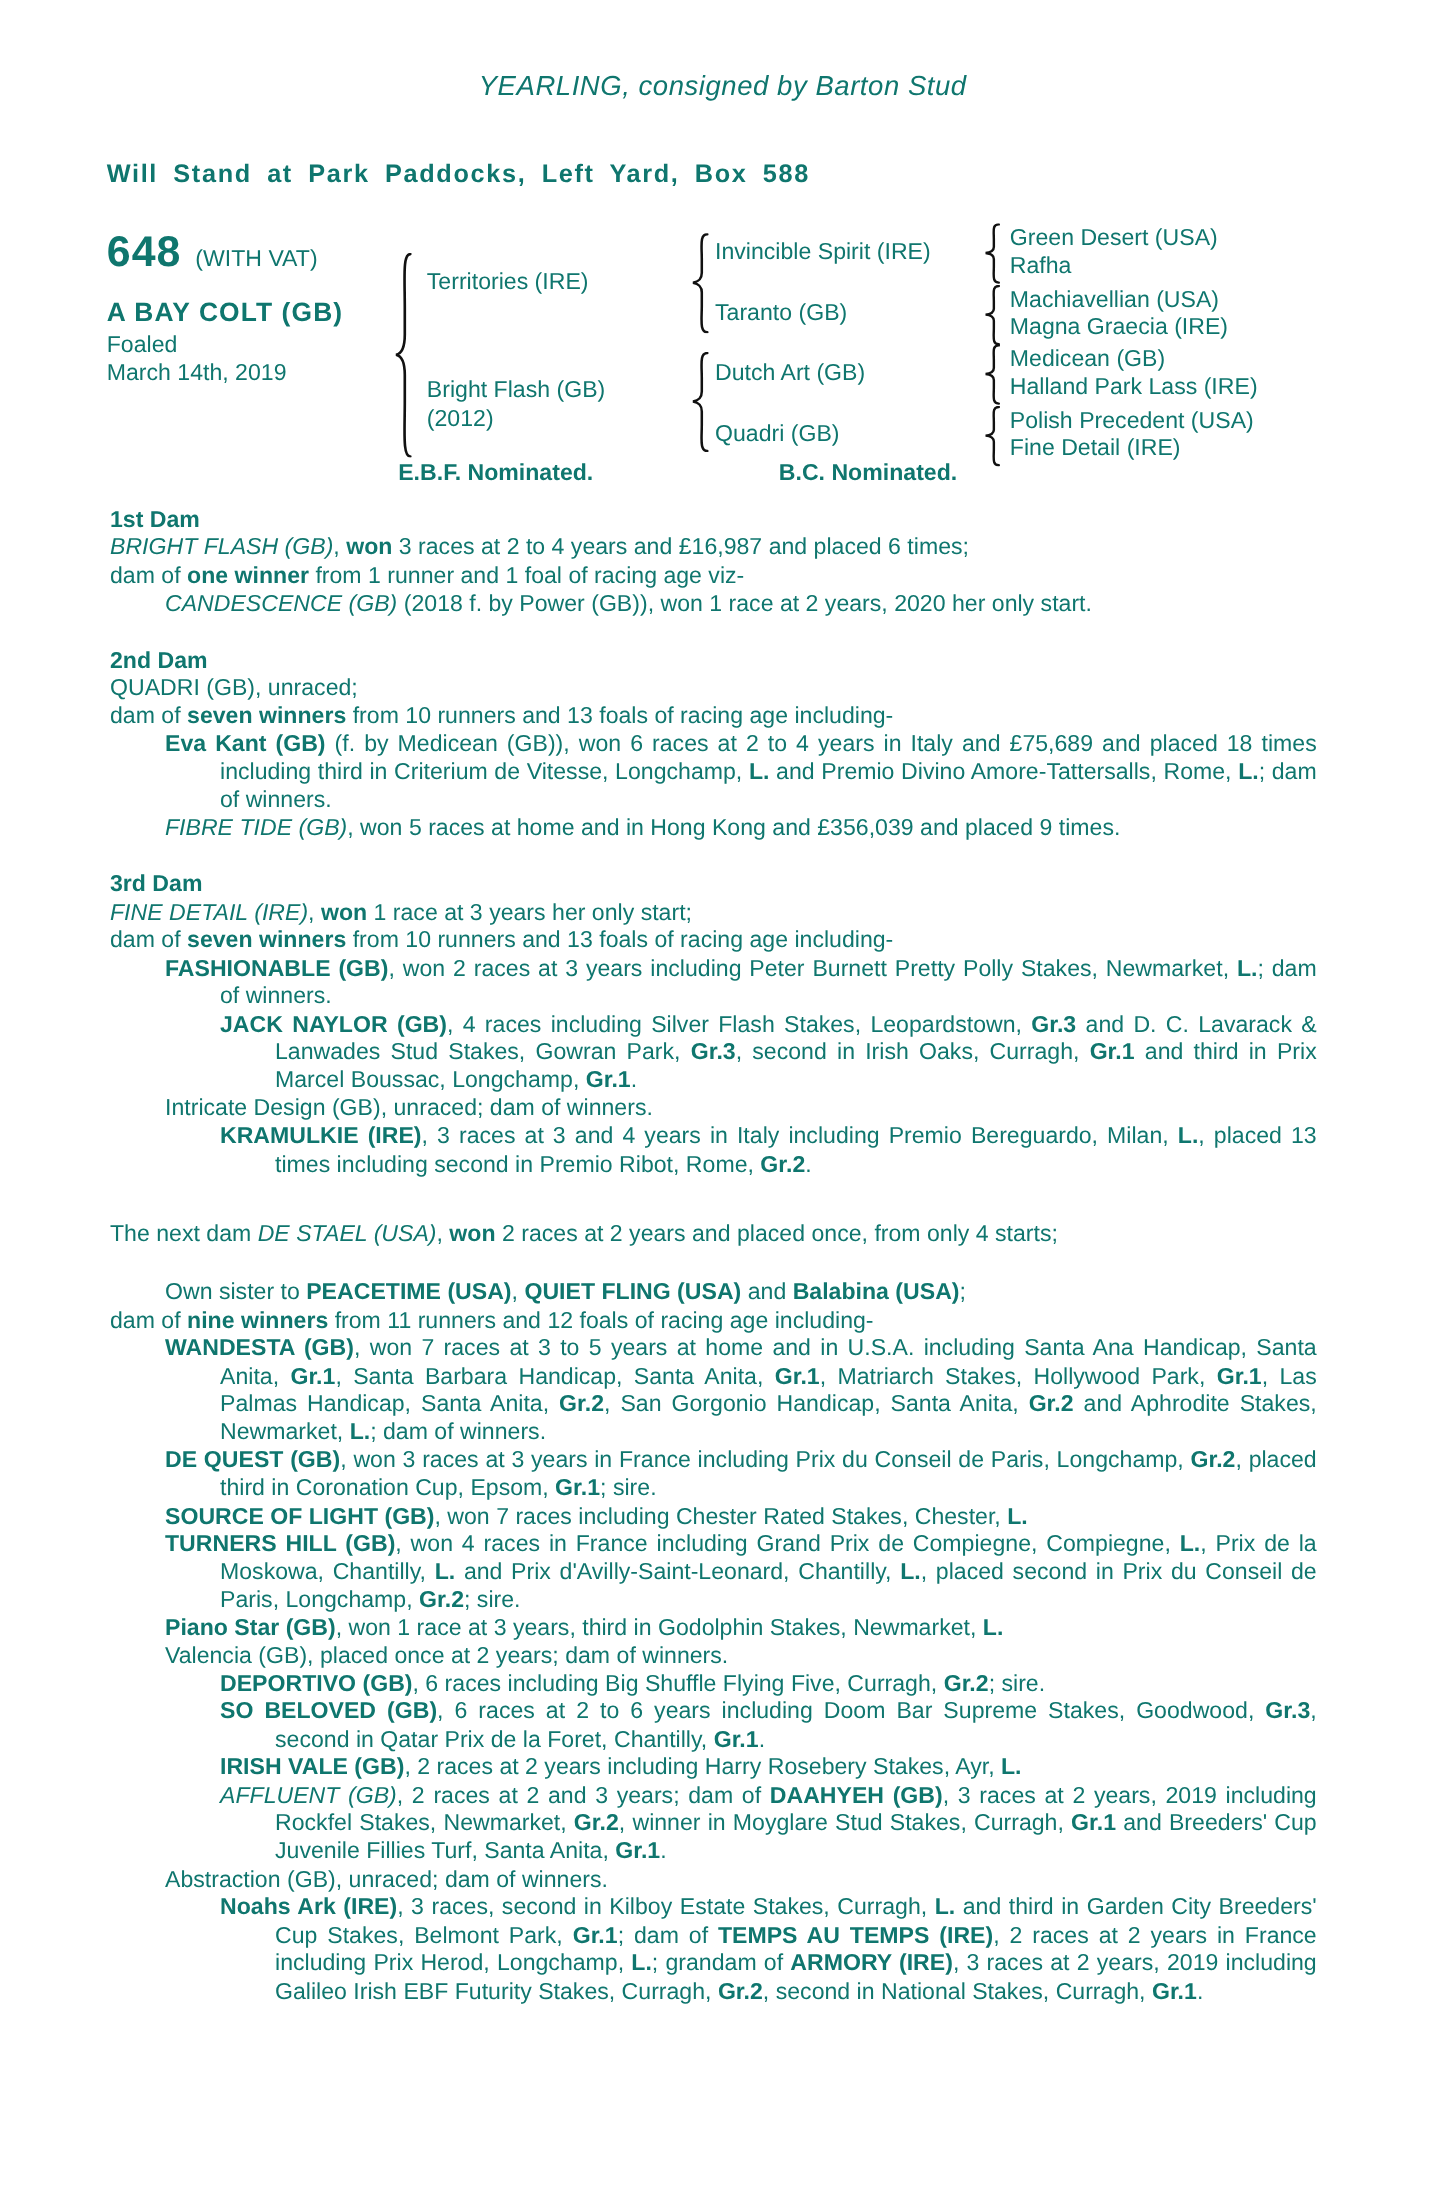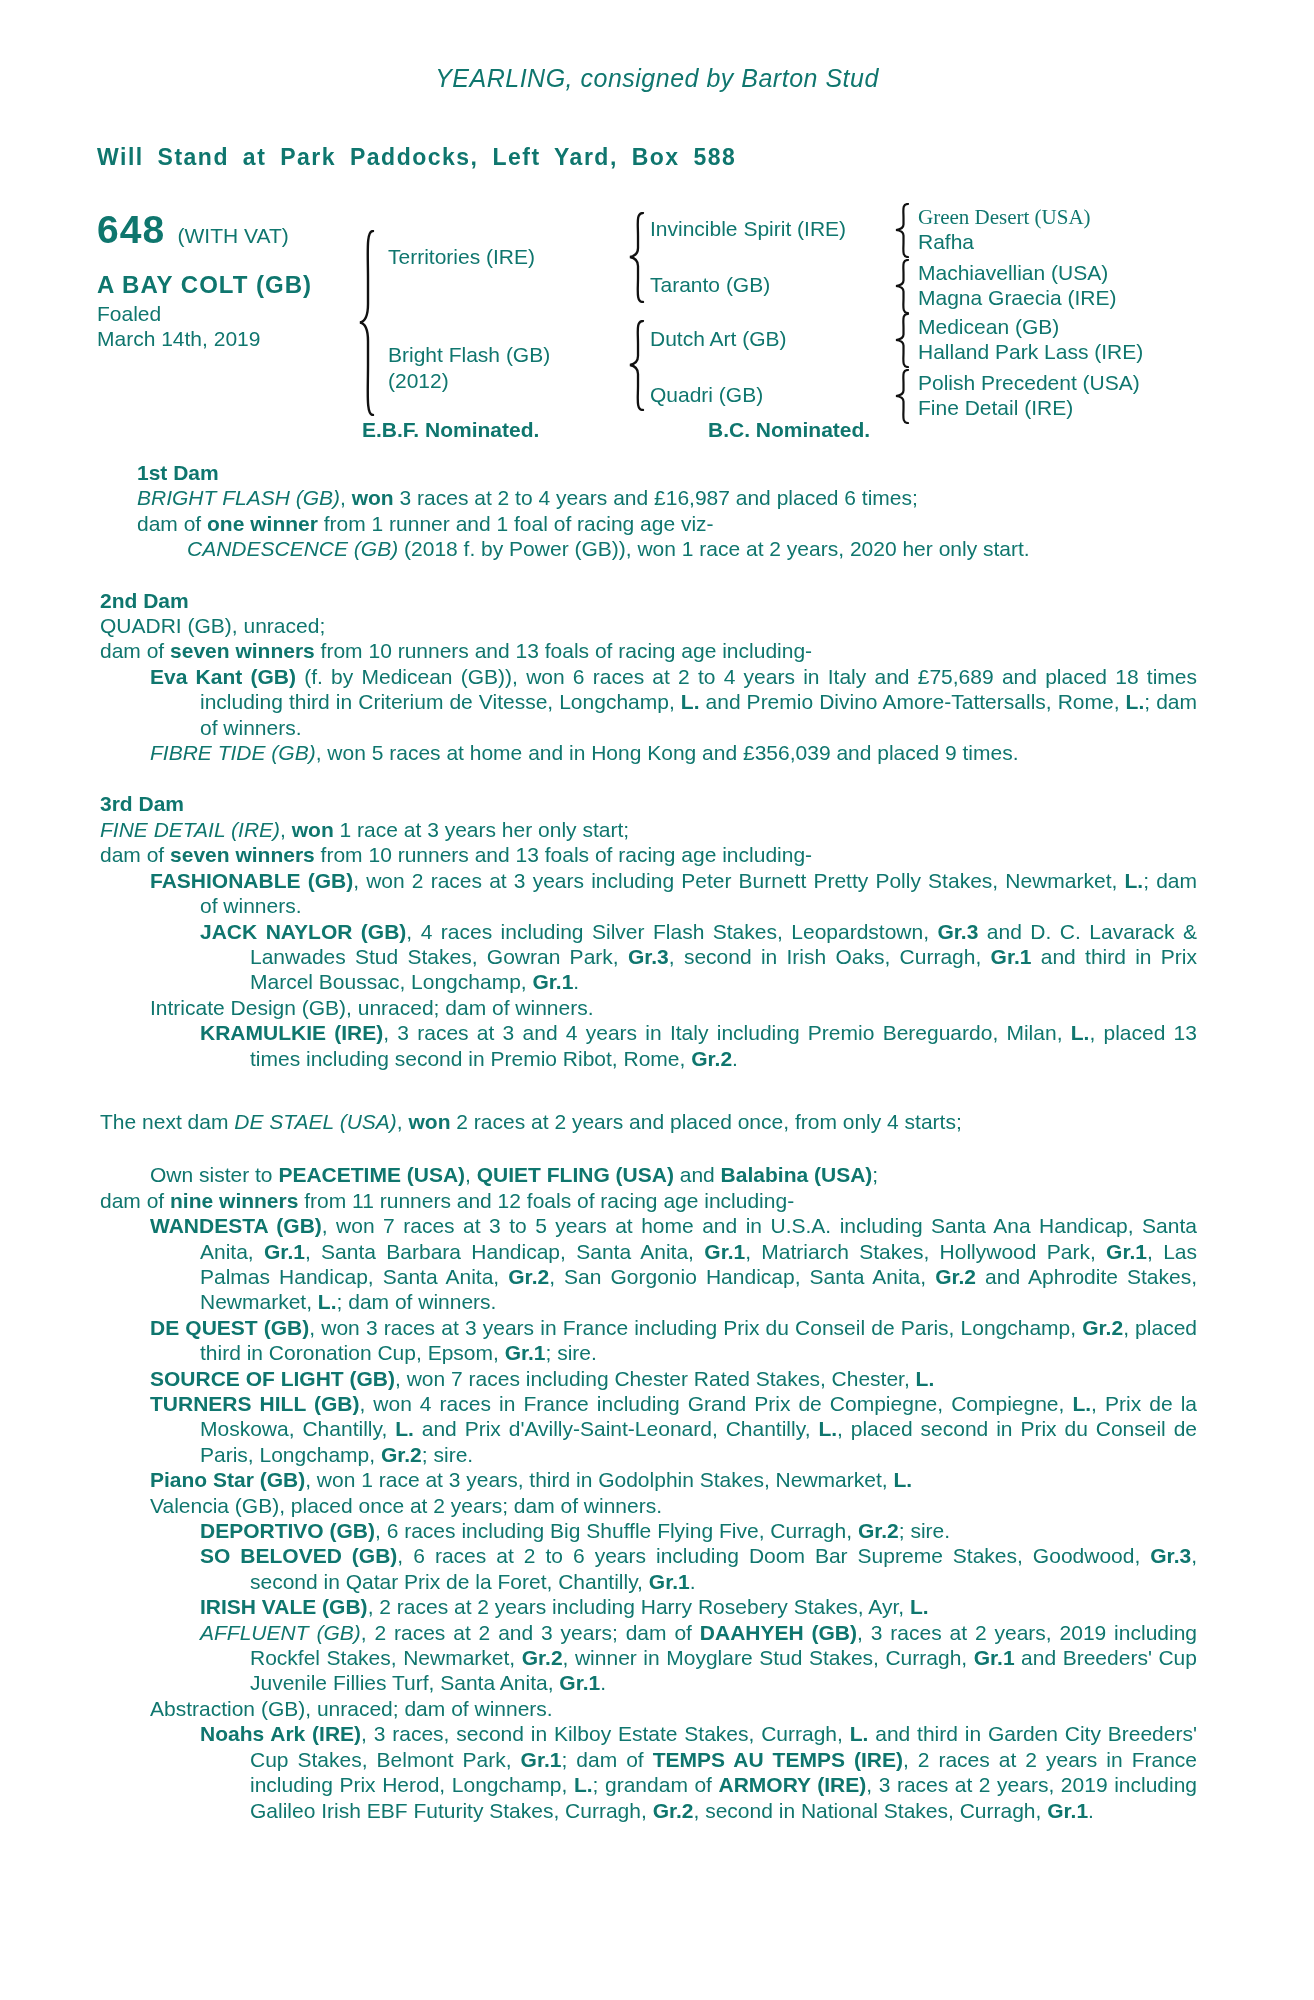--- a/index.html
+++ b/index.html
@@ -41,21 +41,21 @@
   
   .ped { position:absolute; top:0; left:0; width:100%; height:100%; font-size:21px; }
   .ped .name { position:absolute; white-space:nowrap; }
   .n-sire      { top:245px; left:388px; }
   .n-dam1      { top:343px; left:388px; }
   .n-dam2      { top:369px; left:388px; }
   .n-ss        { top:217px; left:650px; }
   .n-sd        { top:273px; left:650px; }
   .n-ds        { top:327px; left:650px; }
   .n-dd        { top:383px; left:650px; }
-  .n-sss { top:205px; left:918px;font-family:Liberation Serif, serif; }
+  .n-sss { top:205px; left:918px; }
   .n-ssd { top:230px; left:918px; }
   .n-sds { top:261px; left:918px; }
   .n-sdd { top:286px; left:918px; }
   .n-dss { top:315px; left:918px; }
   .n-dsd { top:340px; left:918px; }
   .n-dds { top:371px; left:918px; }
   .n-ddd { top:396px; left:918px; }
   .brace { position:absolute; }
   .brace svg { display:block; }
   .b-main  { top:230px; left:358px; }
@@ -70,21 +70,21 @@
   .bc  { position:absolute; top:418px; left:708px; font-weight:bold; font-size:21px; }
 
   
   .details {
     position:absolute; top:460px; left:100px;
     width:1097px;
     font-size:21px;
     line-height:25.4px;
   }
   .section { margin-top:26px; }
-  .section:first-child { margin-top:0;margin-left:37px; }
+  .section:first-child { margin-top:0; }
   .section.big-gap { margin-top:38px; }
   .sec-heading { font-weight:bold; }
   .para { margin:0; text-align:justify; }
   .para.l0 { padding-left:0; }
   .para.l1 { padding-left:100px; text-indent:-50px; }
   .para.l2 { padding-left:150px; text-indent:-50px; }
   .para.ls { padding-left:50px;margin-top:28px; }
   .para b { font-weight:bold; }
   .para i { font-style:italic; }
 </style>

